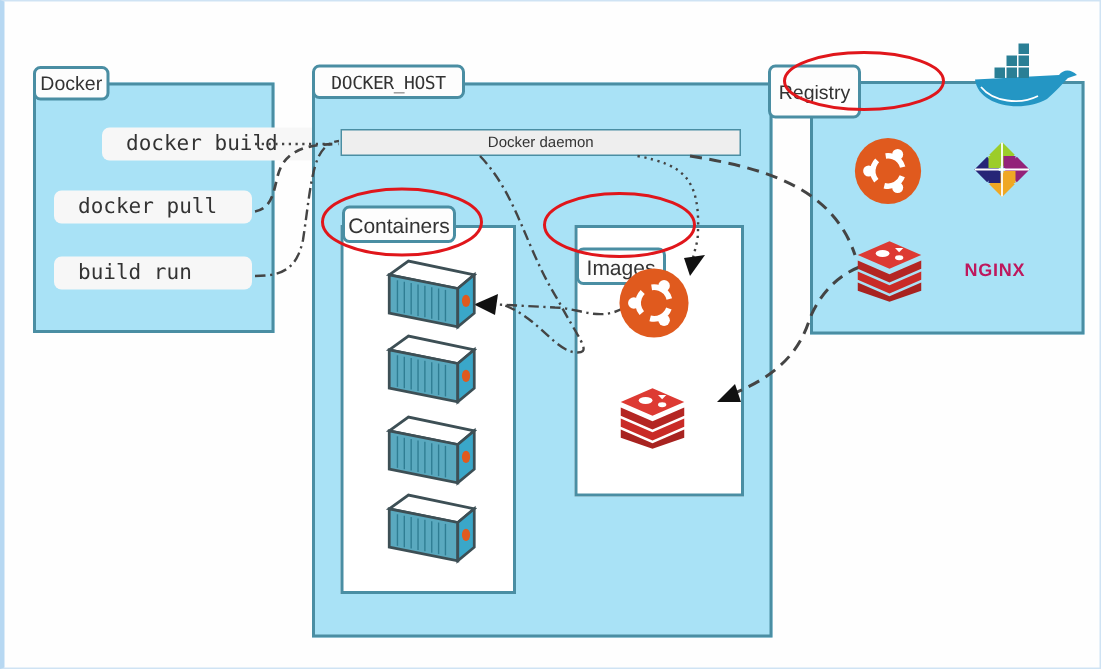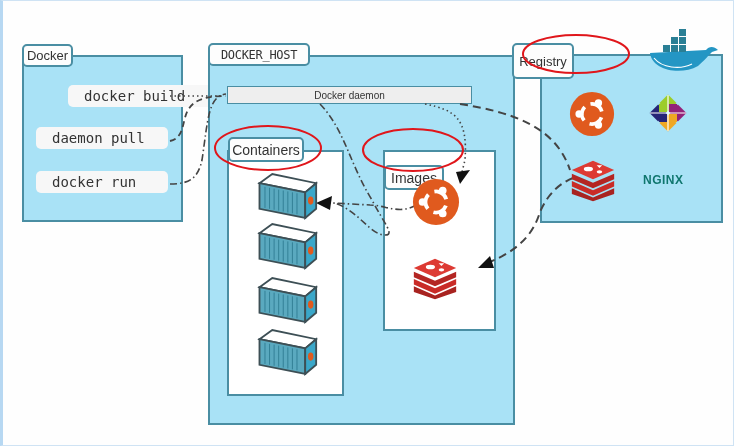--- a/index.html
+++ b/index.html
@@ -5,36 +5,36 @@
   html, body { margin:0; padding:0; }
   body { width:736px; height:448px; position:relative; overflow:hidden; background:#ffffff; font-family:"Liberation Sans", sans-serif; }
   .frame { position:absolute; left:0; top:0; width:734px; height:446px; border:1px solid #cfe3f4; border-left:3px solid #b7d8f2; box-sizing:border-box; background:#fefefe; }
   .panel { position:absolute; background:#a9e2f6; border:2px solid #4a8ea3; box-sizing:border-box; }
   .tab { position:absolute; background:#fdfdfd; border:2px solid #4a8ea3; border-radius:5px; box-sizing:border-box; font-size:13px; color:#333; display:flex; align-items:center; justify-content:center; white-space:nowrap; }
   .tab.mono { font-family:"DejaVu Sans Mono", monospace; font-size:12px; letter-spacing:-0.3px; }
   .pill { position:absolute; background:#f7f7f7; border-radius:5px; font-family:"DejaVu Sans Mono", monospace; font-size:14px; color:#333; display:flex; align-items:center; padding-left:16px; box-sizing:border-box; }
   .daemon { position:absolute; background:#eeeeee; border:1.5px solid #4a8ea3; box-sizing:border-box; font-size:10px; color:#333; display:flex; align-items:center; justify-content:center; }
   .inner { position:absolute; background:#ffffff; border:2px solid #4a8ea3; box-sizing:border-box; }
   svg.overlay { position:absolute; left:0; top:0; pointer-events:none; }
-  .nginx { position:absolute; font-family:"Liberation Sans", sans-serif; font-weight:bold; font-size:12px; color:#0f766e; letter-spacing:0.5px; }
+  .nginx { position:absolute; font-family:"Liberation Sans", sans-serif; font-weight:bold; font-size:12px; color:#be185d; letter-spacing:0.5px; }
 </style>
 </head>
 <body>
 
 <div class="frame"></div>
 
 <div class="panel" style="left:22px; top:55px; width:161px; height:167px;"></div>
 <div class="tab" style="left:22px; top:44px; width:51px; height:23px;">Docker</div>
 <div class="pill" style="left:48px; top:85px; width:152px; height:22px;margin-left:20px;">docker build</div>
-<div class="pill" style="left:36px; top:127px; width:132px; height:22px;">daemon pull</div>
-<div class="pill" style="left:36px; top:171px; width:132px; height:22px;">docker run</div>
+<div class="pill" style="left:36px; top:127px; width:132px; height:22px;">docker pull</div>
+<div class="pill" style="left:36px; top:171px; width:132px; height:22px;">build run</div>
 
 <div class="panel" style="left:208px; top:55px; width:307px; height:370px;"></div>
 <div class="tab mono" style="left:208px; top:43px; width:102px; height:23px;text-align:right;">DOCKER_HOST</div>
-<div class="daemon" style="left:227px; top:86px; width:245px; height:18px;">Docker daemon</div>
+<div class="daemon" style="left:227px; top:86px; width:267px; height:18px;">Docker daemon</div>
 
 <div class="inner" style="left:227px; top:150px; width:117px; height:246px;"></div>
 <div class="tab" style="left:228px; top:137px; width:76px; height:25px; font-size:14px;">Containers</div>
 
 <div class="inner" style="left:383px; top:150px; width:113px; height:181px;"></div>
 <div class="tab" style="left:384px; top:137px; width:60px; height:25px; font-size:14px;margin-top:28px;">Images</div>
 
 <div class="panel" style="left:540px; top:54px; width:183px; height:169px;"></div>
 <div class="tab" style="left:512px; top:43px; width:62px; height:36px;">Registry</div>
 <div class="nginx" style="left:643px; top:173px;">NGINX</div>

